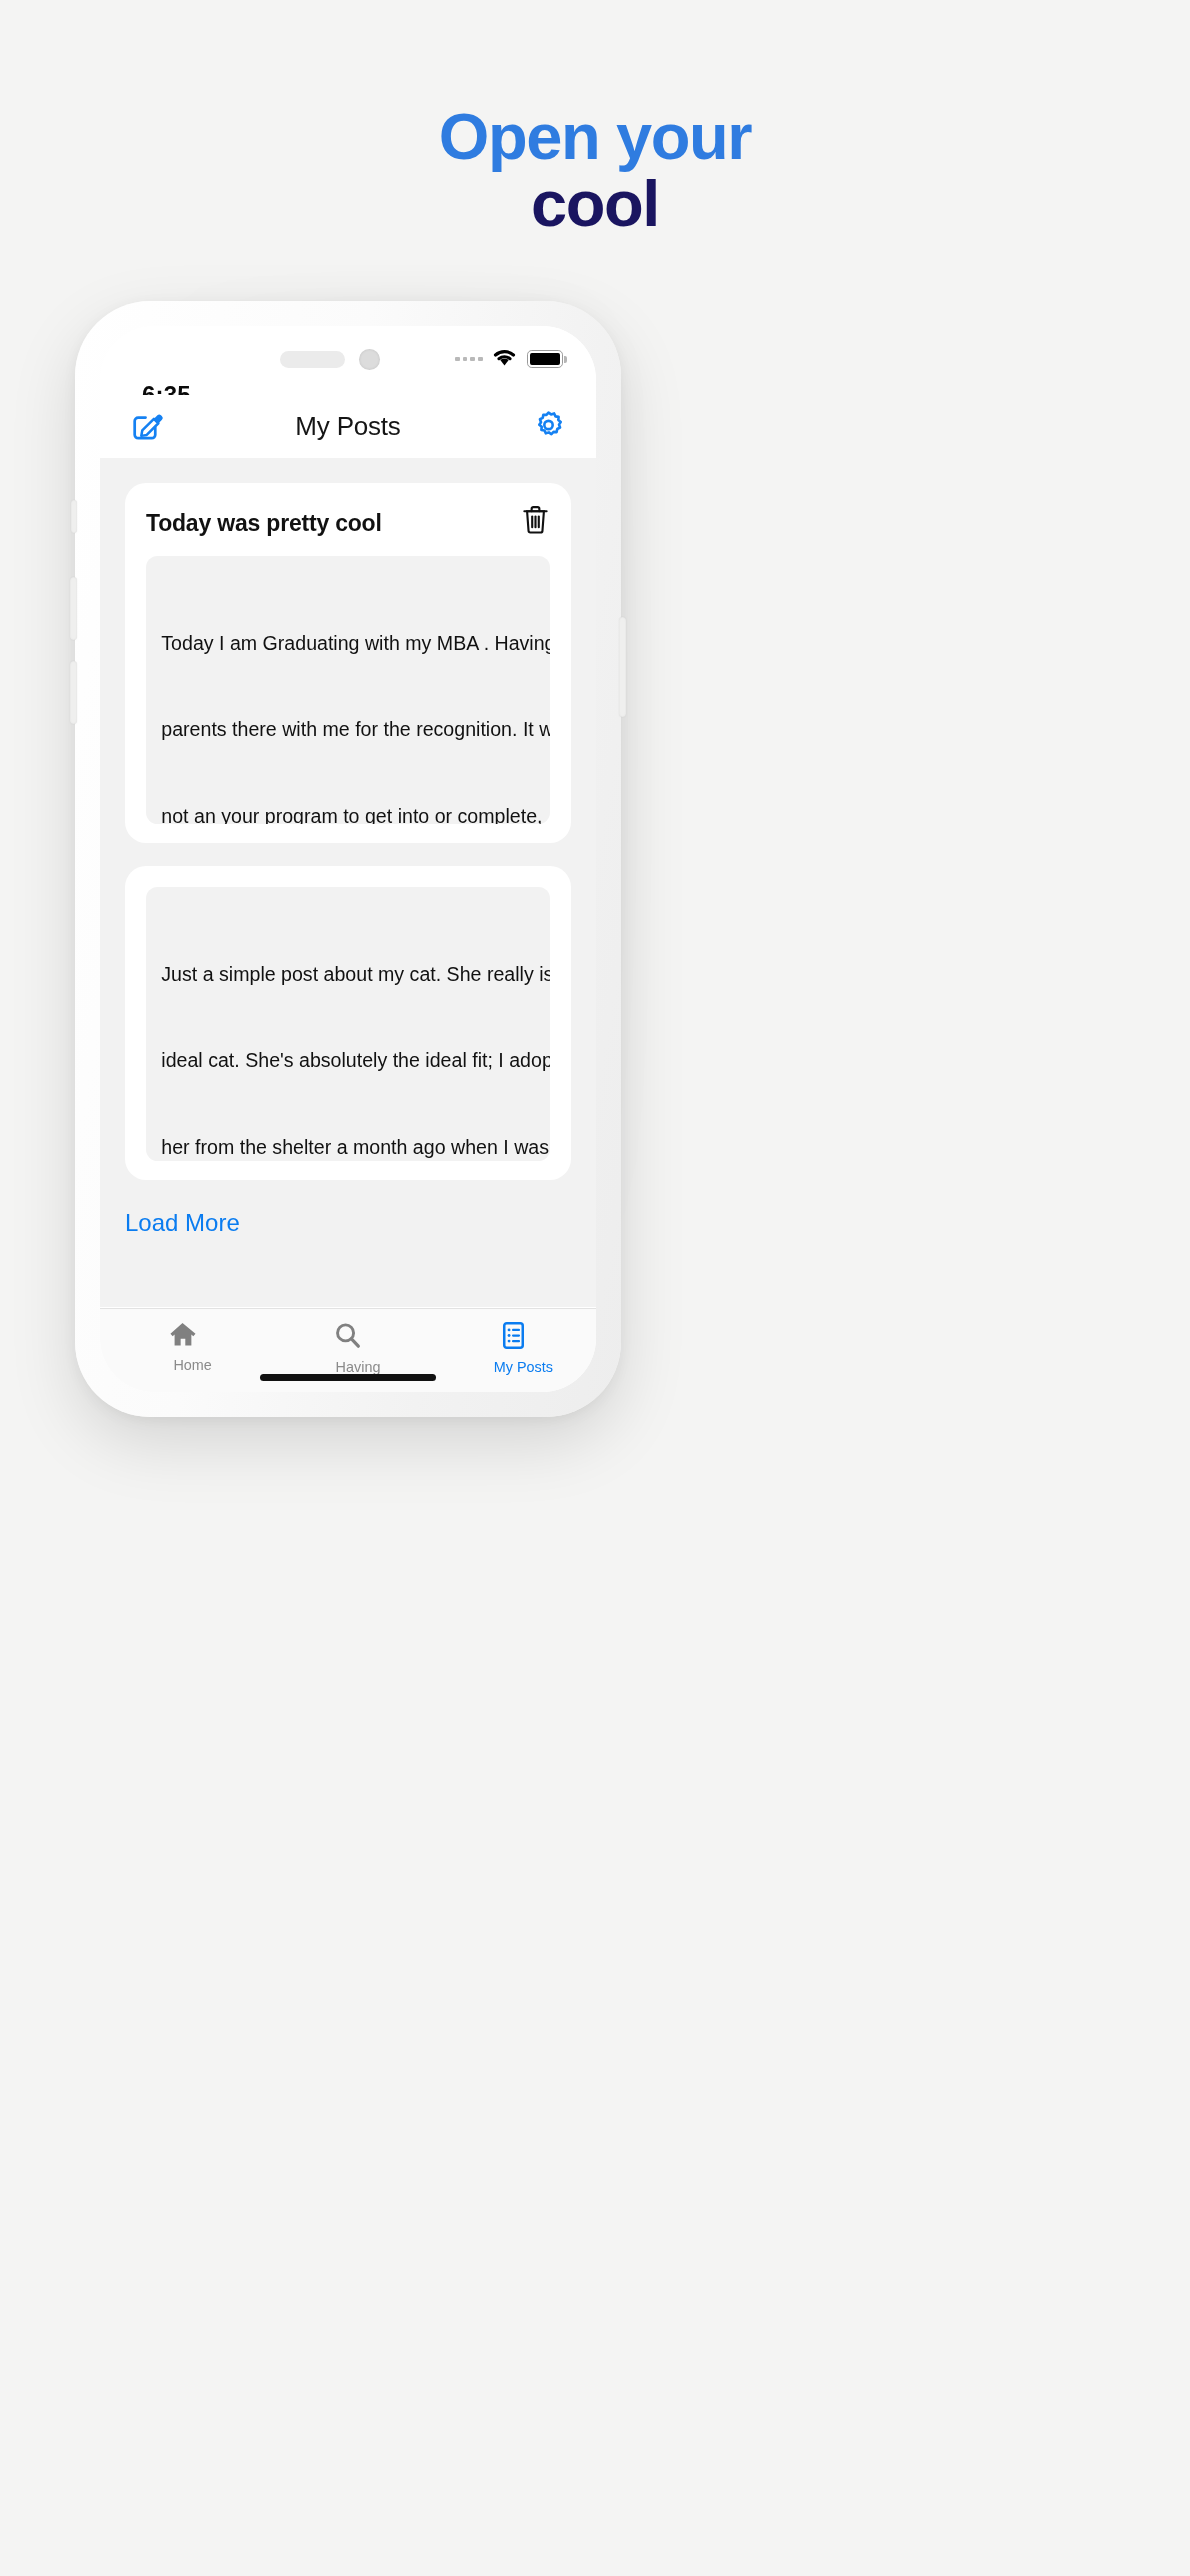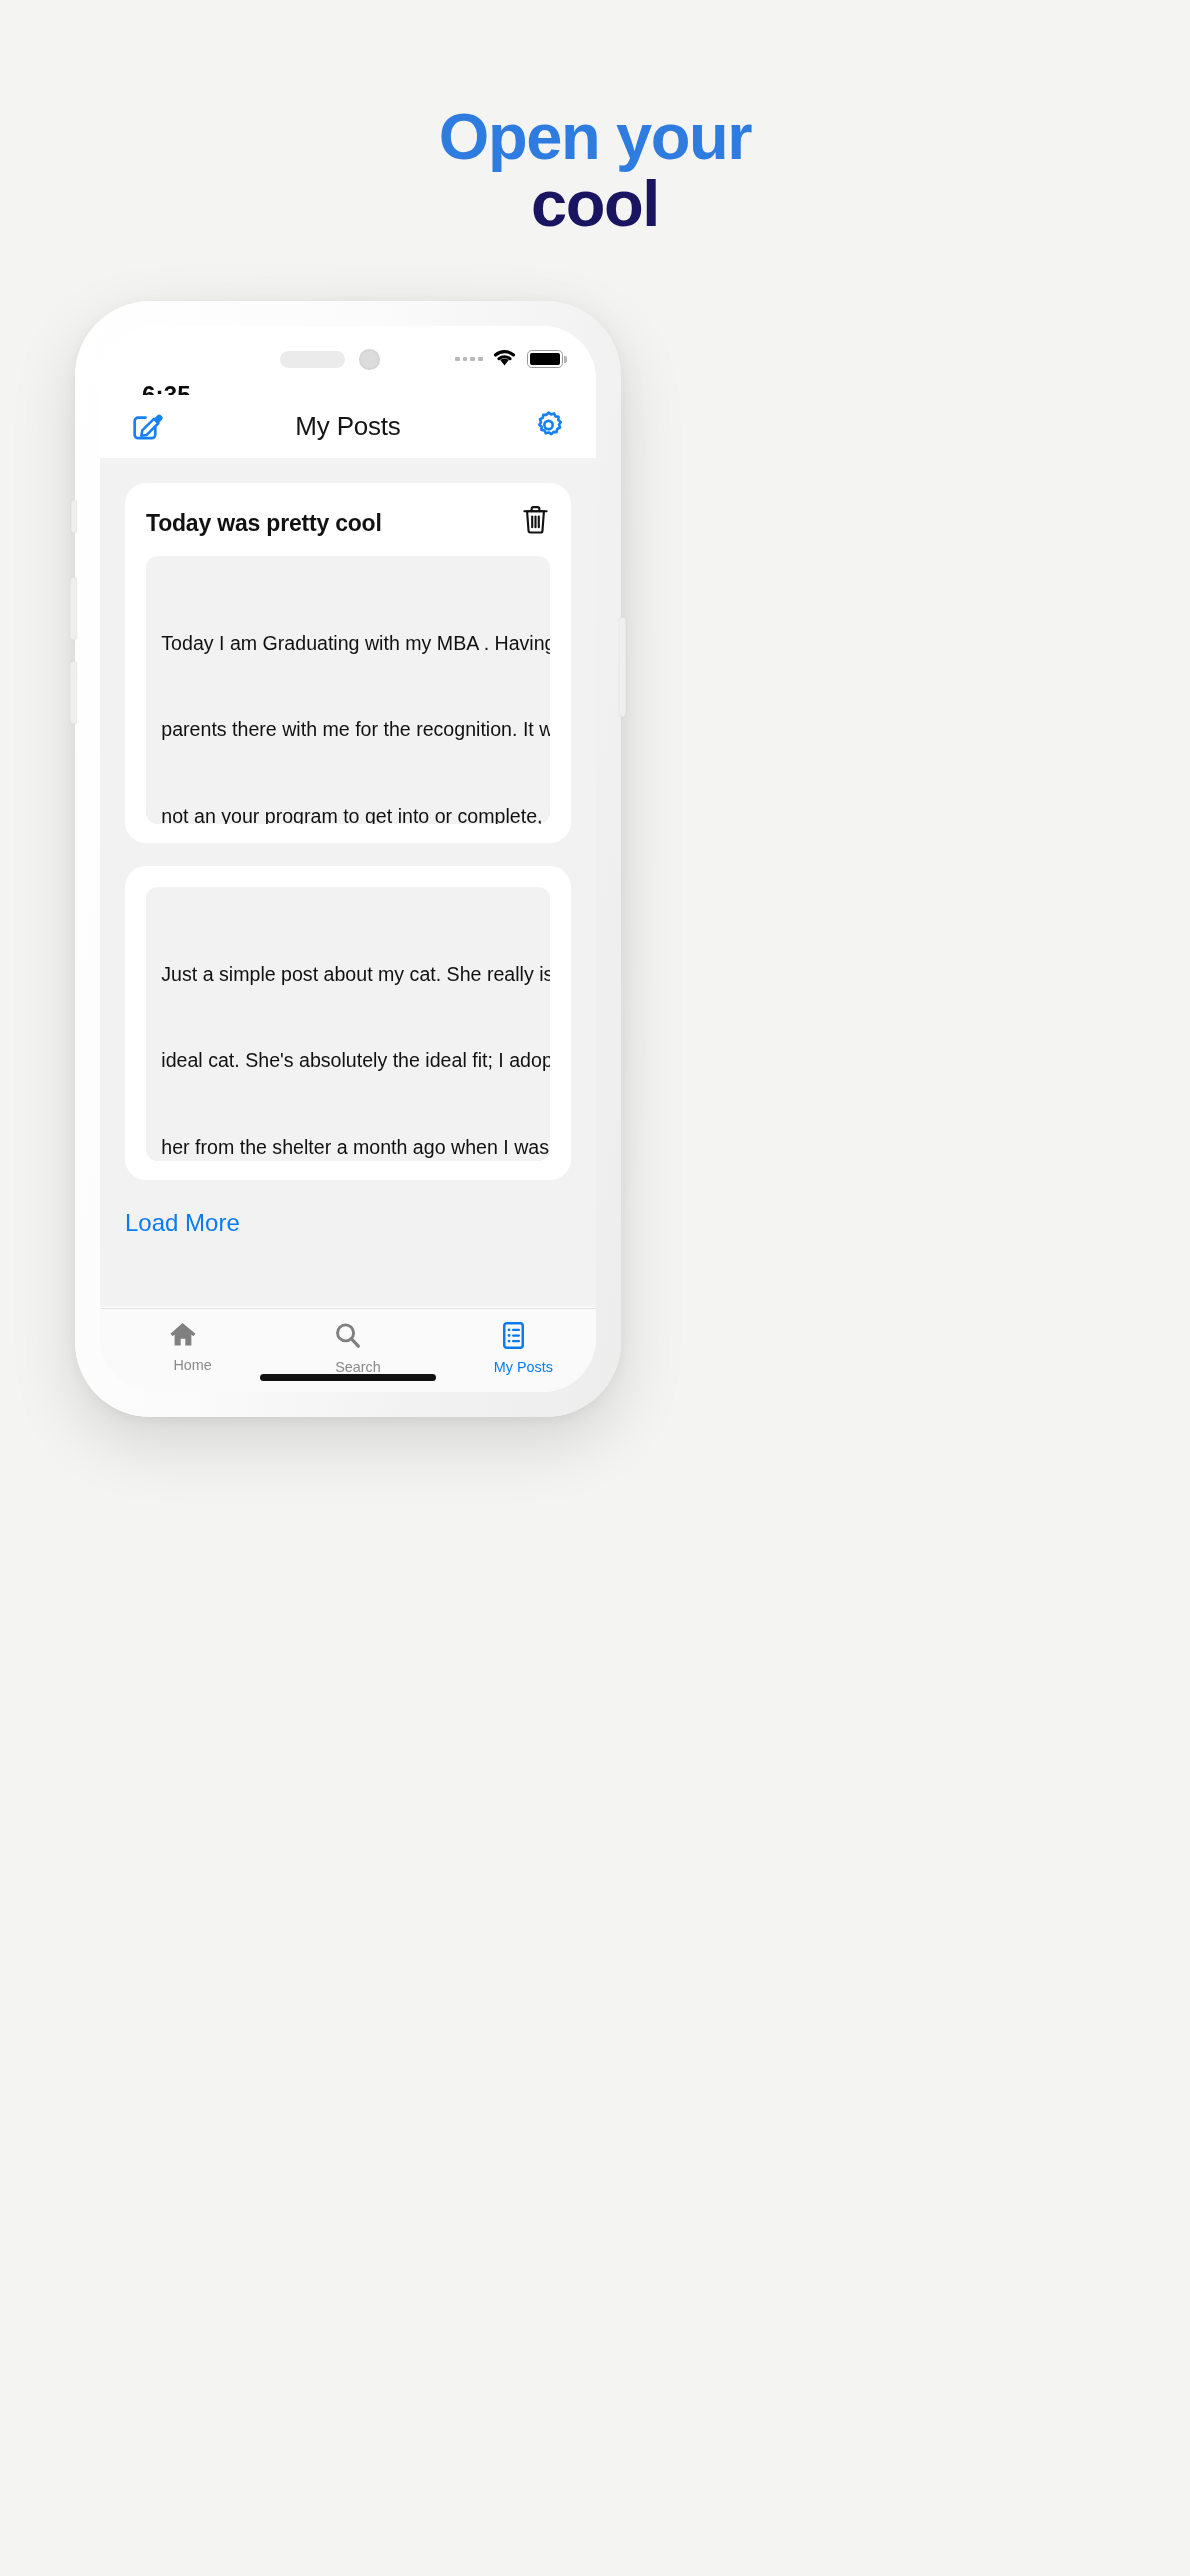--- a/index.html
+++ b/index.html
@@ -299,21 +299,21 @@
           <span class="tab-label">Home</span>
         </div>
 
         <div class="tab">
           <span>
             <svg width="29" height="29" viewBox="0 0 30 30">
               <circle cx="13" cy="12.3" r="8.3" stroke="#808080" stroke-width="3" fill="none"></circle>
               <path d="M19.1 18.6 L26.2 26" stroke="#808080" stroke-width="3.4" stroke-linecap="round" fill="none"></path>
             </svg>
           </span>
-          <span class="tab-label">Search</span>
+          <span class="tab-label">Having</span>
         </div>
 
         <div class="tab active">
           <span>
             <svg width="27" height="29" viewBox="0 0 28 30">
               <rect x="4.4" y="2.2" width="19.2" height="25.6" rx="2.6" stroke="#0a7cf0" stroke-width="2.6" fill="none"></rect>
               <g fill="#0a7cf0">
                 <circle cx="9.4" cy="9.2" r="1.5"></circle>
                   <rect x="12.4" y="8.1" width="8.4" height="2.3" rx="1.1"></rect>
                 <circle cx="9.4" cy="15" r="1.5"></circle>

